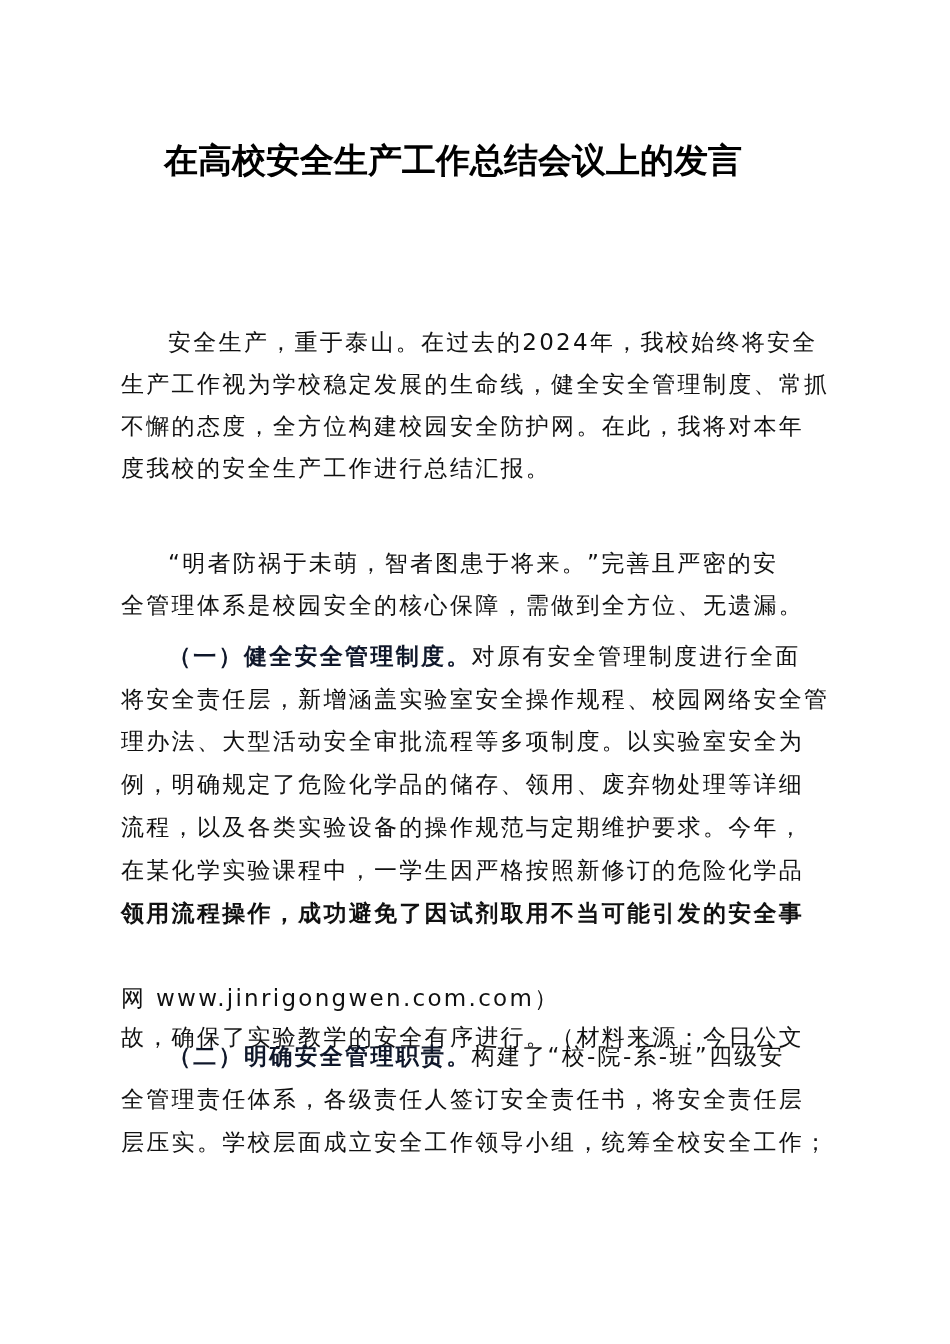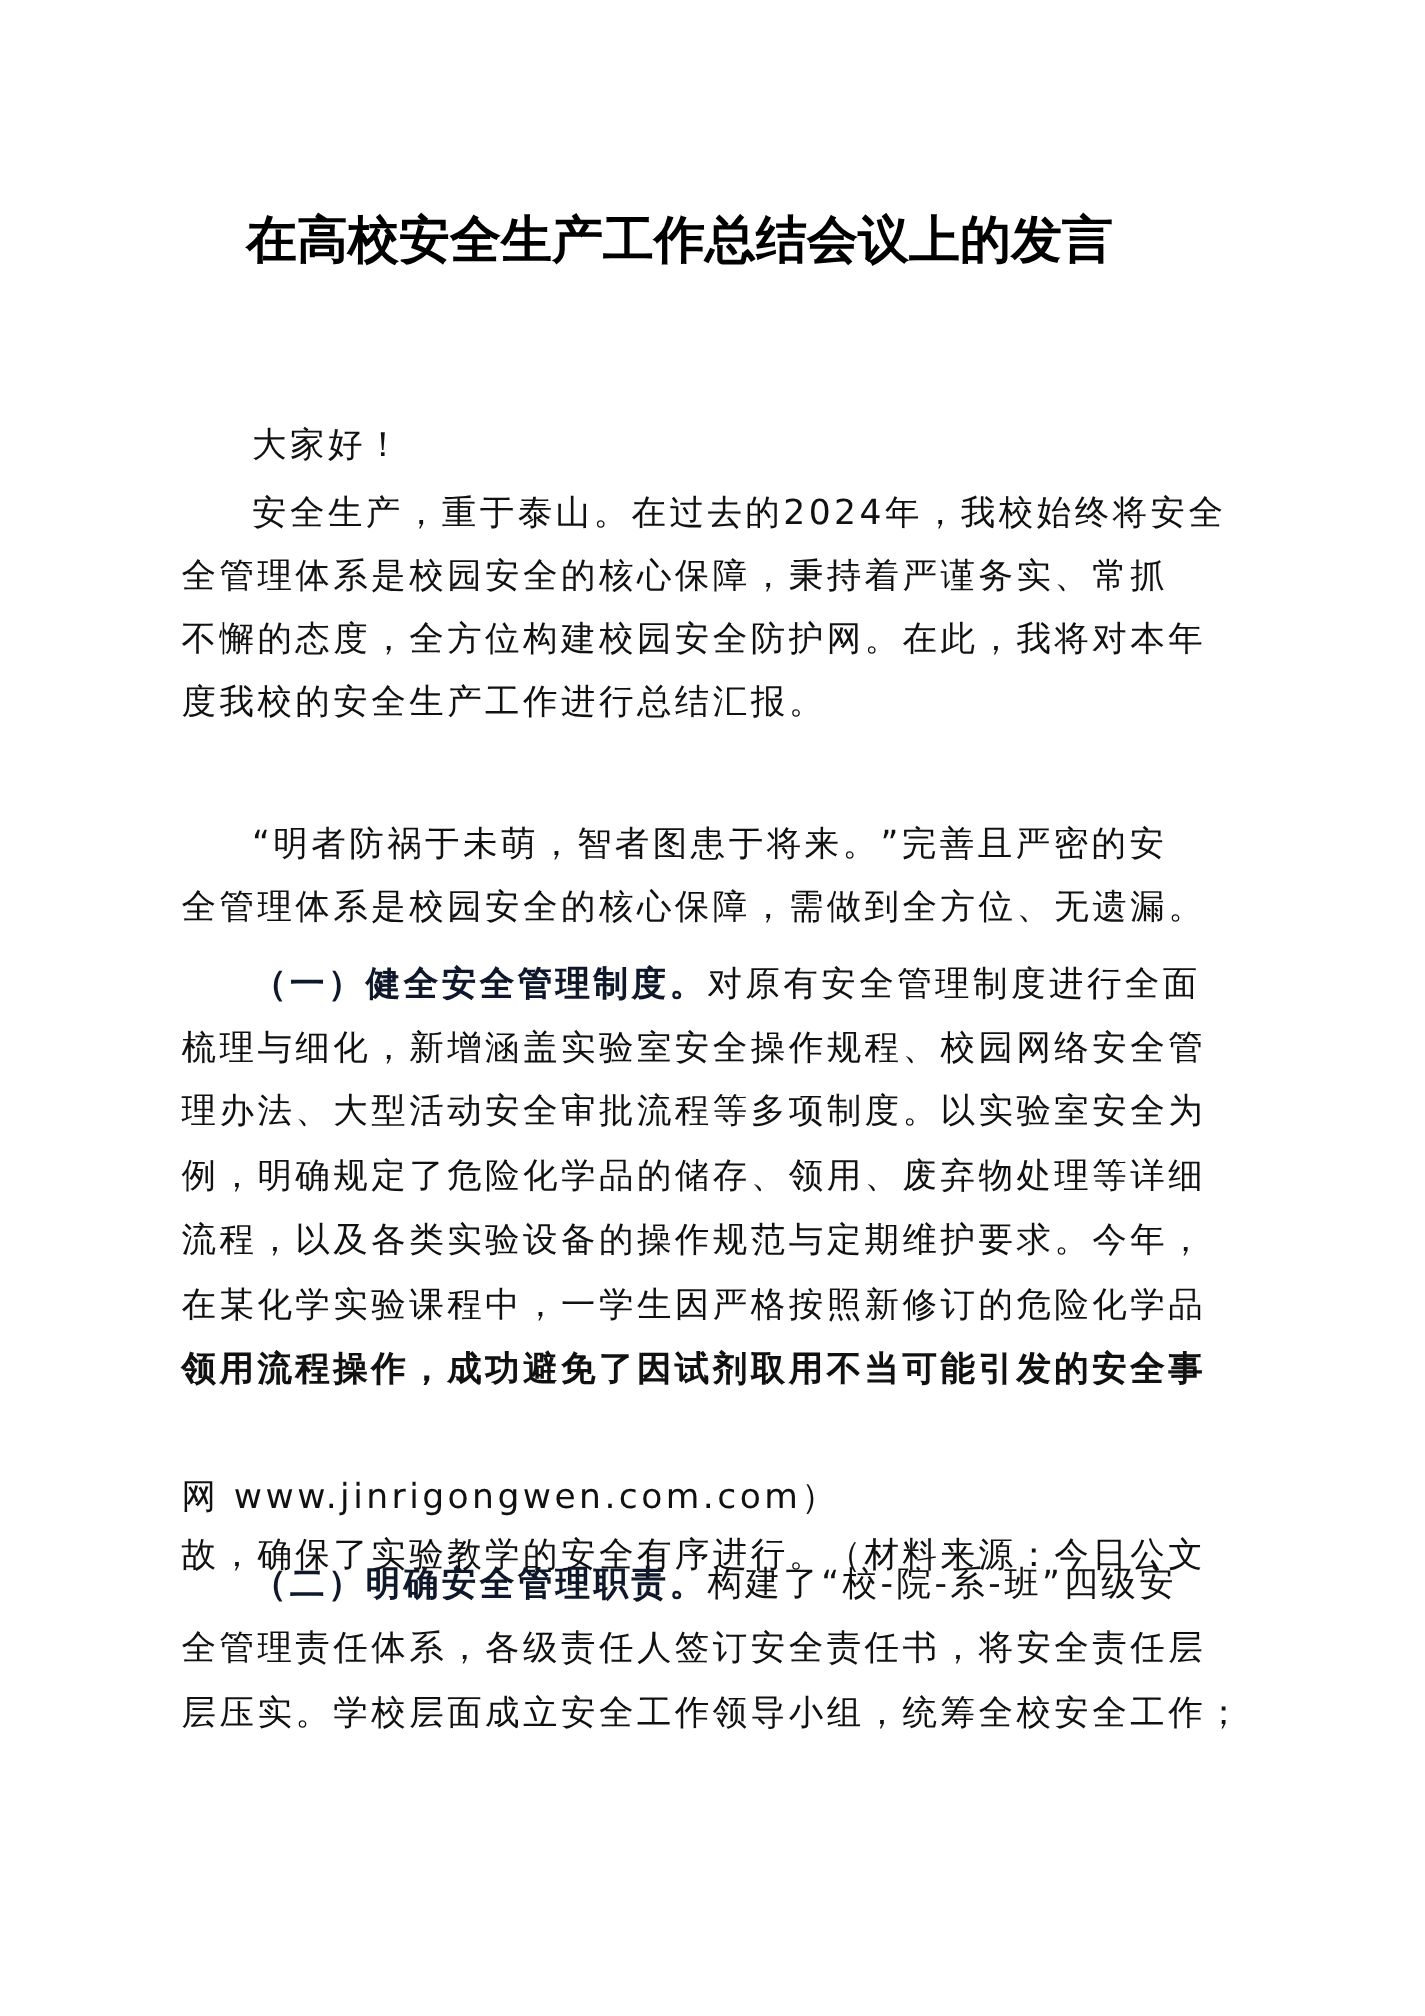--- a/index.html
+++ b/index.html
@@ -57,40 +57,39 @@
     }
   </style>
 </head>
 <body>
 
 <div class="page">
 
   <div class="title">在高校安全生产工作总结会议上的发言</div>
 
 
-  <div class="line indent" style="top:279px;">大家好！</div>
 
   <div>
     <div class="line indent" style="top:324px;">安全生产，重于泰山。在过去的2024年，我校始终将安全</div>
-    <div class="line" style="top:366px;">全管理体系是校园安全的核心保障，秉持着严谨务实、常抓</div>
+    <div class="line" style="top:366px;">生产工作视为学校稳定发展的生命线，健全安全管理制度、常抓</div>
     <div class="line" style="top:408px;">不懈的态度，全方位构建校园安全防护网。在此，我将对本年</div>
     <div class="line" style="top:450px;">度我校的安全生产工作进行总结汇报。</div>
   </div>
 
 
   <div>
     <div class="line indent" style="top:545px;">“明者防祸于未萌，智者图患于将来。”完善且严密的安</div>
     <div class="line" style="top:587px;">全管理体系是校园安全的核心保障，需做到全方位、无遗漏。</div>
   </div>
 
   <div>
     <div class="line indent" style="top:638px;">
       <span class="bold-lead">（一）健全安全管理制度。</span><span>对原有安全管理制度进行全面</span>
     </div>
-    <div class="line" style="top:681px;">梳理与细化，新增涵盖实验室安全操作规程、校园网络安全管</div>
+    <div class="line" style="top:681px;">将安全责任层，新增涵盖实验室安全操作规程、校园网络安全管</div>
     <div class="line" style="top:723px;">理办法、大型活动安全审批流程等多项制度。以实验室安全为</div>
     <div class="line" style="top:766px;">例，明确规定了危险化学品的储存、领用、废弃物处理等详细</div>
     <div class="line" style="top:809px;">流程，以及各类实验设备的操作规范与定期维护要求。今年，</div>
     <div class="line" style="top:852px;">在某化学实验课程中，一学生因严格按照新修订的危险化学品</div>
     <div class="line" style="top:895px;font-weight:bold;">领用流程操作，成功避免了因试剂取用不当可能引发的安全事</div>
     <div class="line" style="top:987px;margin-top:32px;">故，确保了实验教学的安全有序进行。（材料来源：今日公文</div>
     <div class="line" style="top:980px;">网 www.jinrigongwen.com.com）</div>
   </div>
 
   <div>

